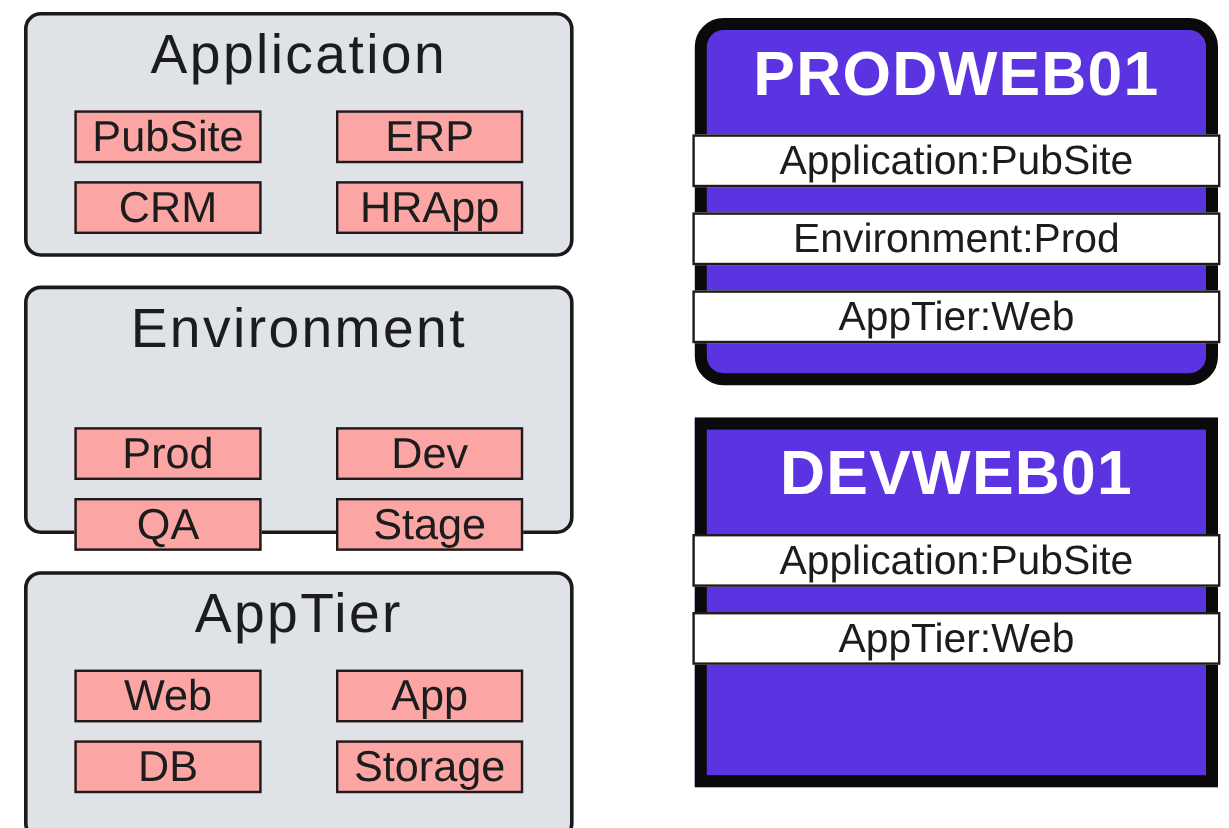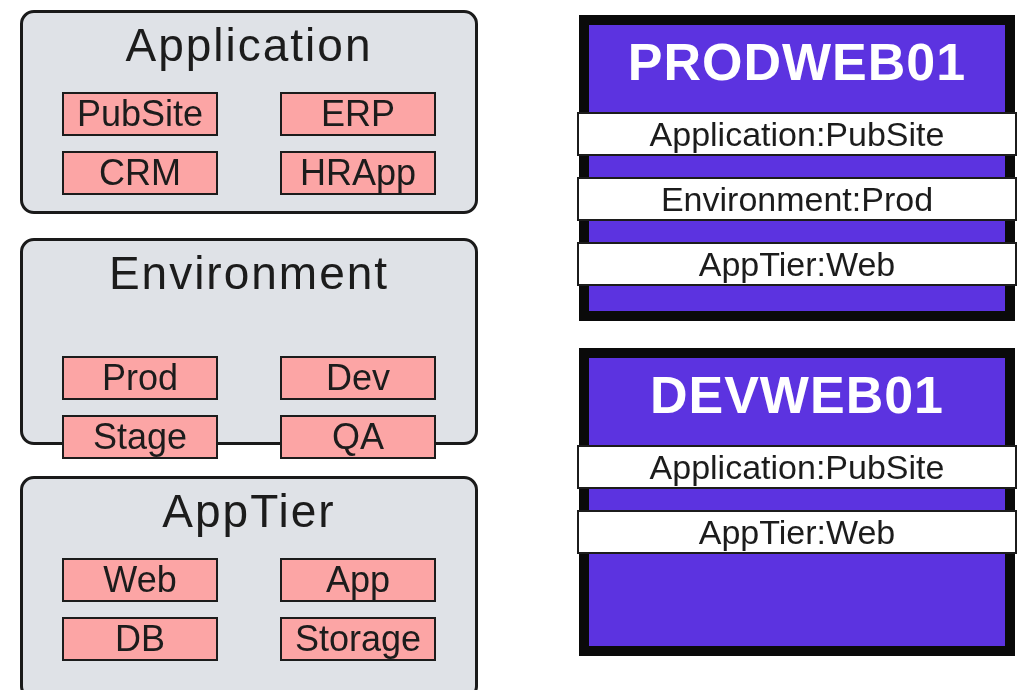--- a/index.html
+++ b/index.html
@@ -68,21 +68,21 @@
     position: absolute;
     left: 579px;
     width: 436px;
     box-sizing: border-box;
     background: #5c33e0;
     border: 10px solid #0a0a0a;
     display: flex;
     flex-direction: column;
     align-items: center;
   }
-  .server-0 { top: 15px;  height: 306px; }
+  .server-0 { top: 15px;  height: 306px; border-radius: 24px; }
   .server-1 { top: 348px; height: 308px; }
 
   .server-title {
     margin: 8px 0 0 0;
     font-size: 52px;
     line-height: 1.12;
     font-weight: 800;
     letter-spacing: 1px;
     color: #ffffff;
     white-space: nowrap;
@@ -115,22 +115,22 @@
       <div class="chip">CRM</div>
       <div class="chip">HRApp</div>
     </div>
   </section>
 
   <section class="panel panel-1">
     <h2 class="panel-title">Environment</h2>
     <div class="chip-grid">
       <div class="chip">Prod</div>
       <div class="chip">Dev</div>
+      <div class="chip">QA</div>
       <div class="chip">Stage</div>
-      <div class="chip">QA</div>
     </div>
   </section>
 
   <section class="panel panel-2">
     <h2 class="panel-title">AppTier</h2>
     <div class="chip-grid">
       <div class="chip">Web</div>
       <div class="chip">App</div>
       <div class="chip">DB</div>
       <div class="chip">Storage</div>

